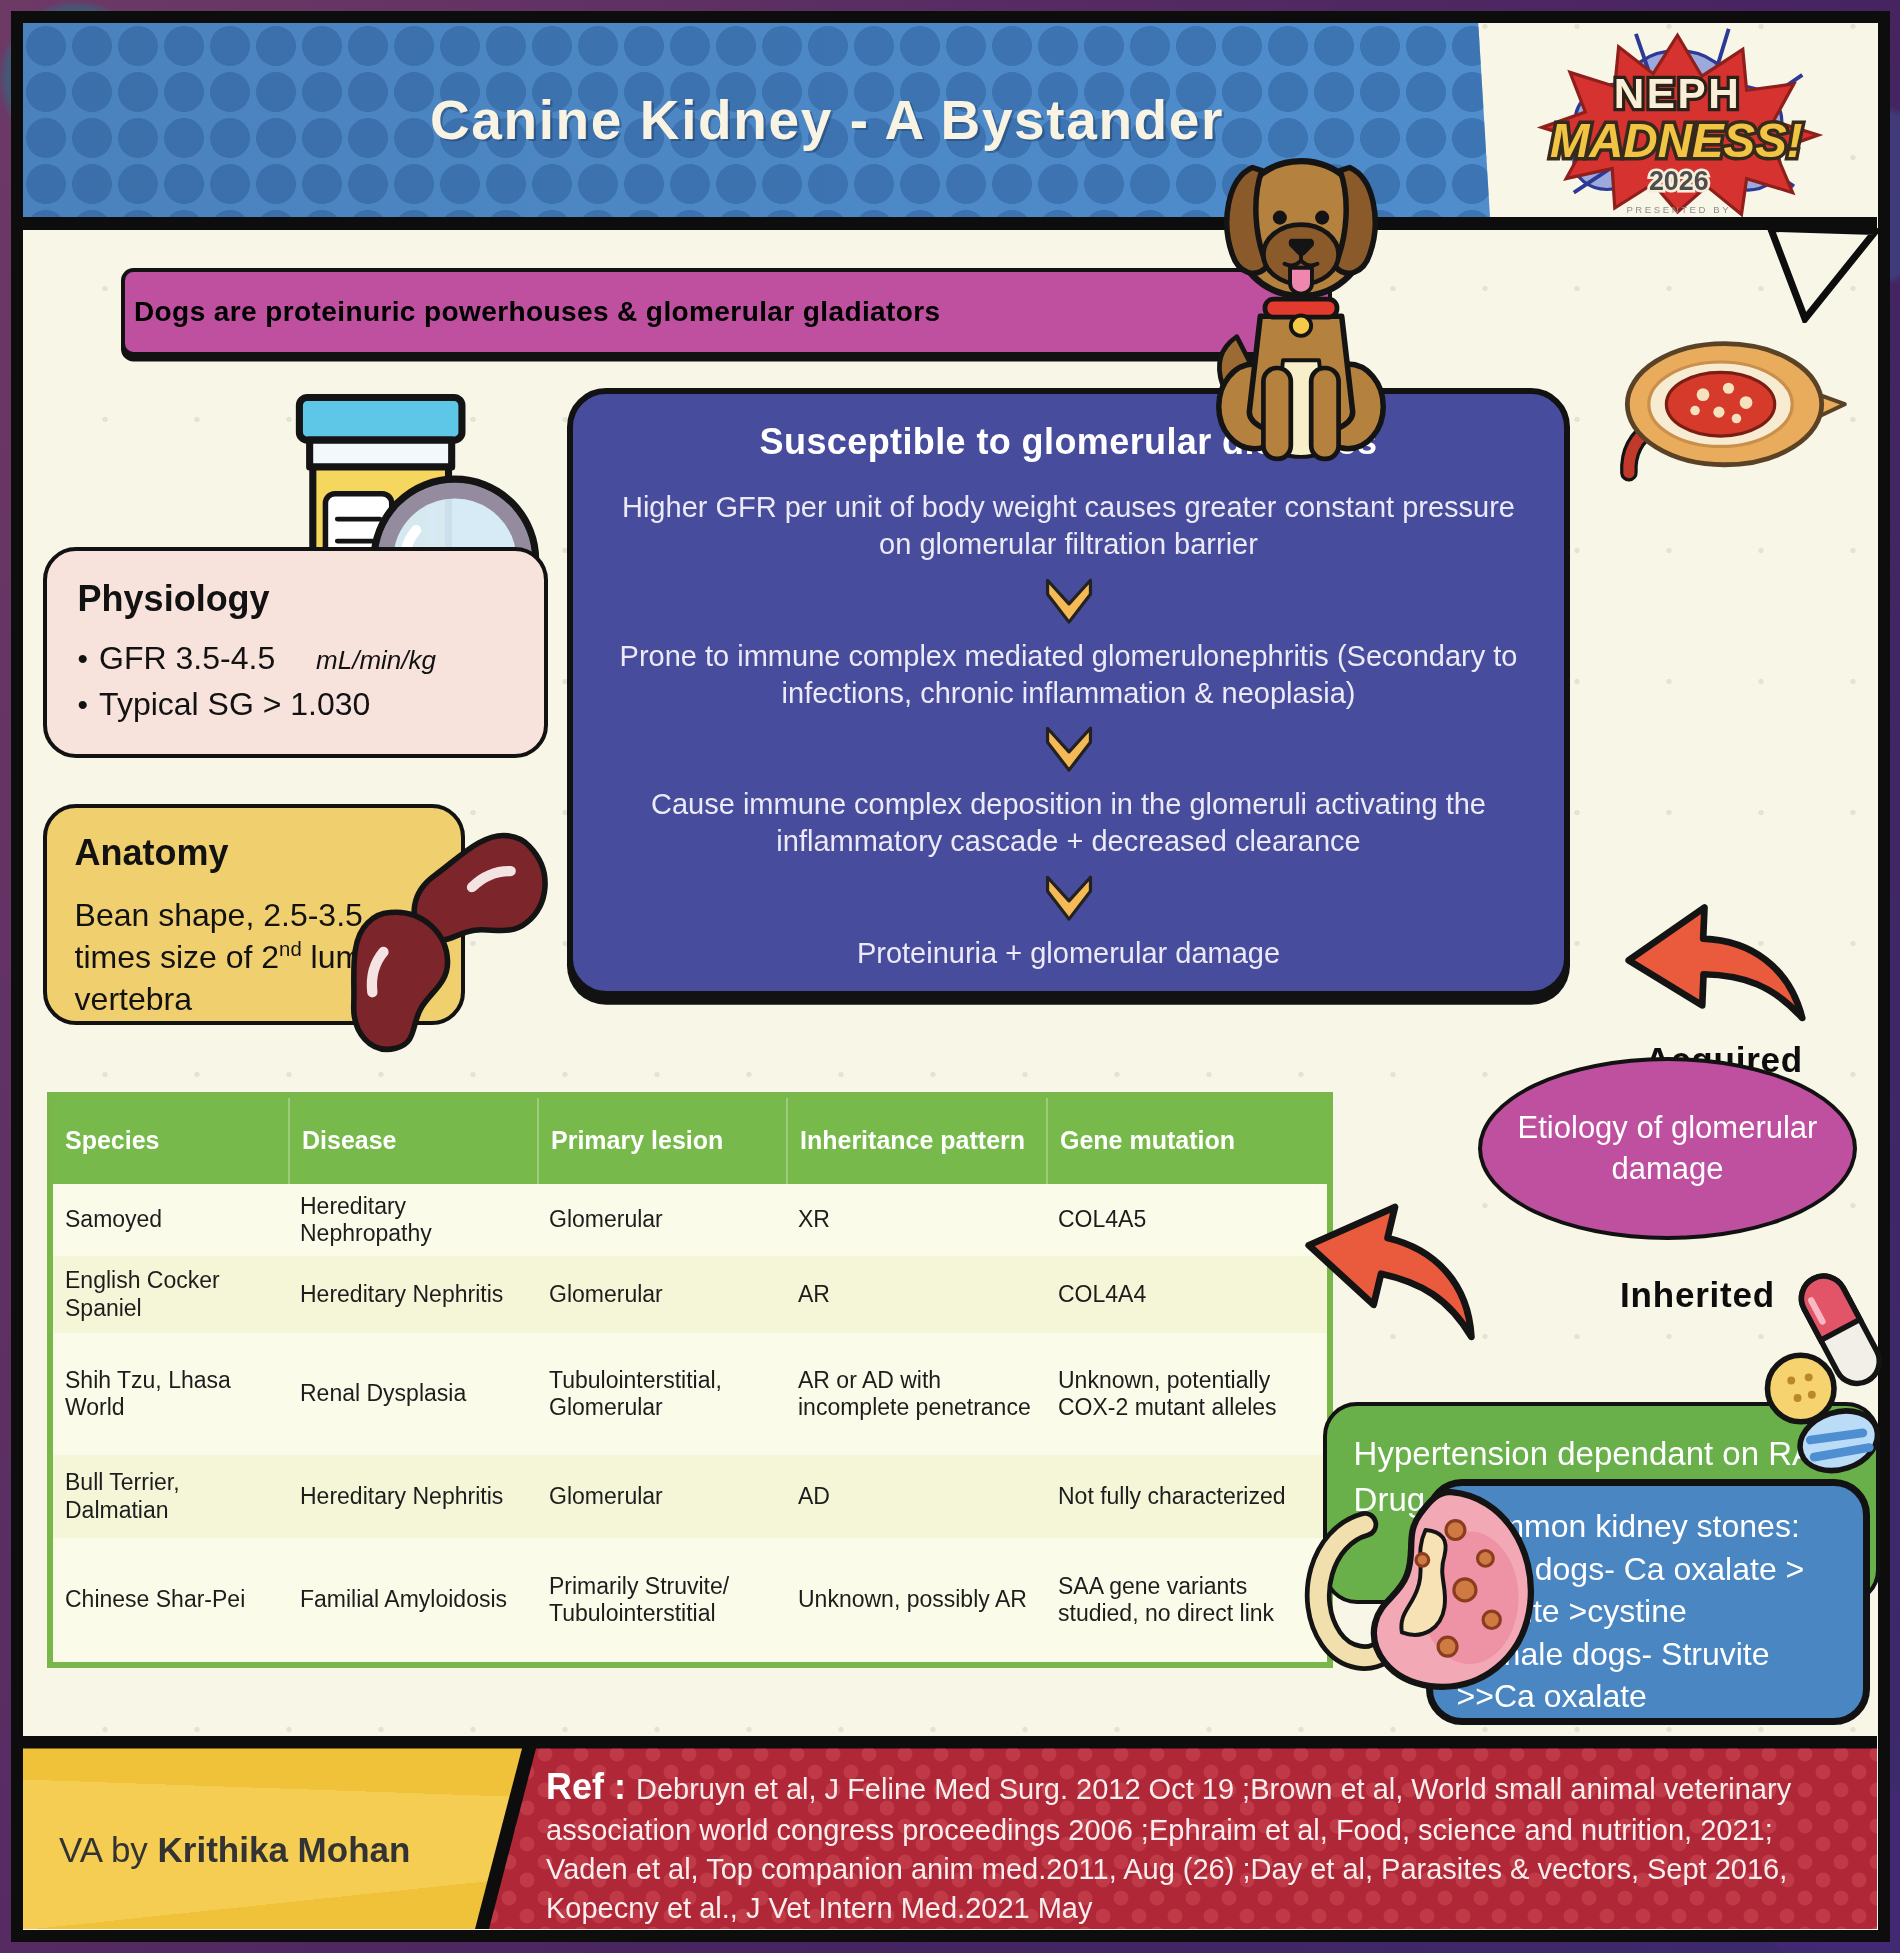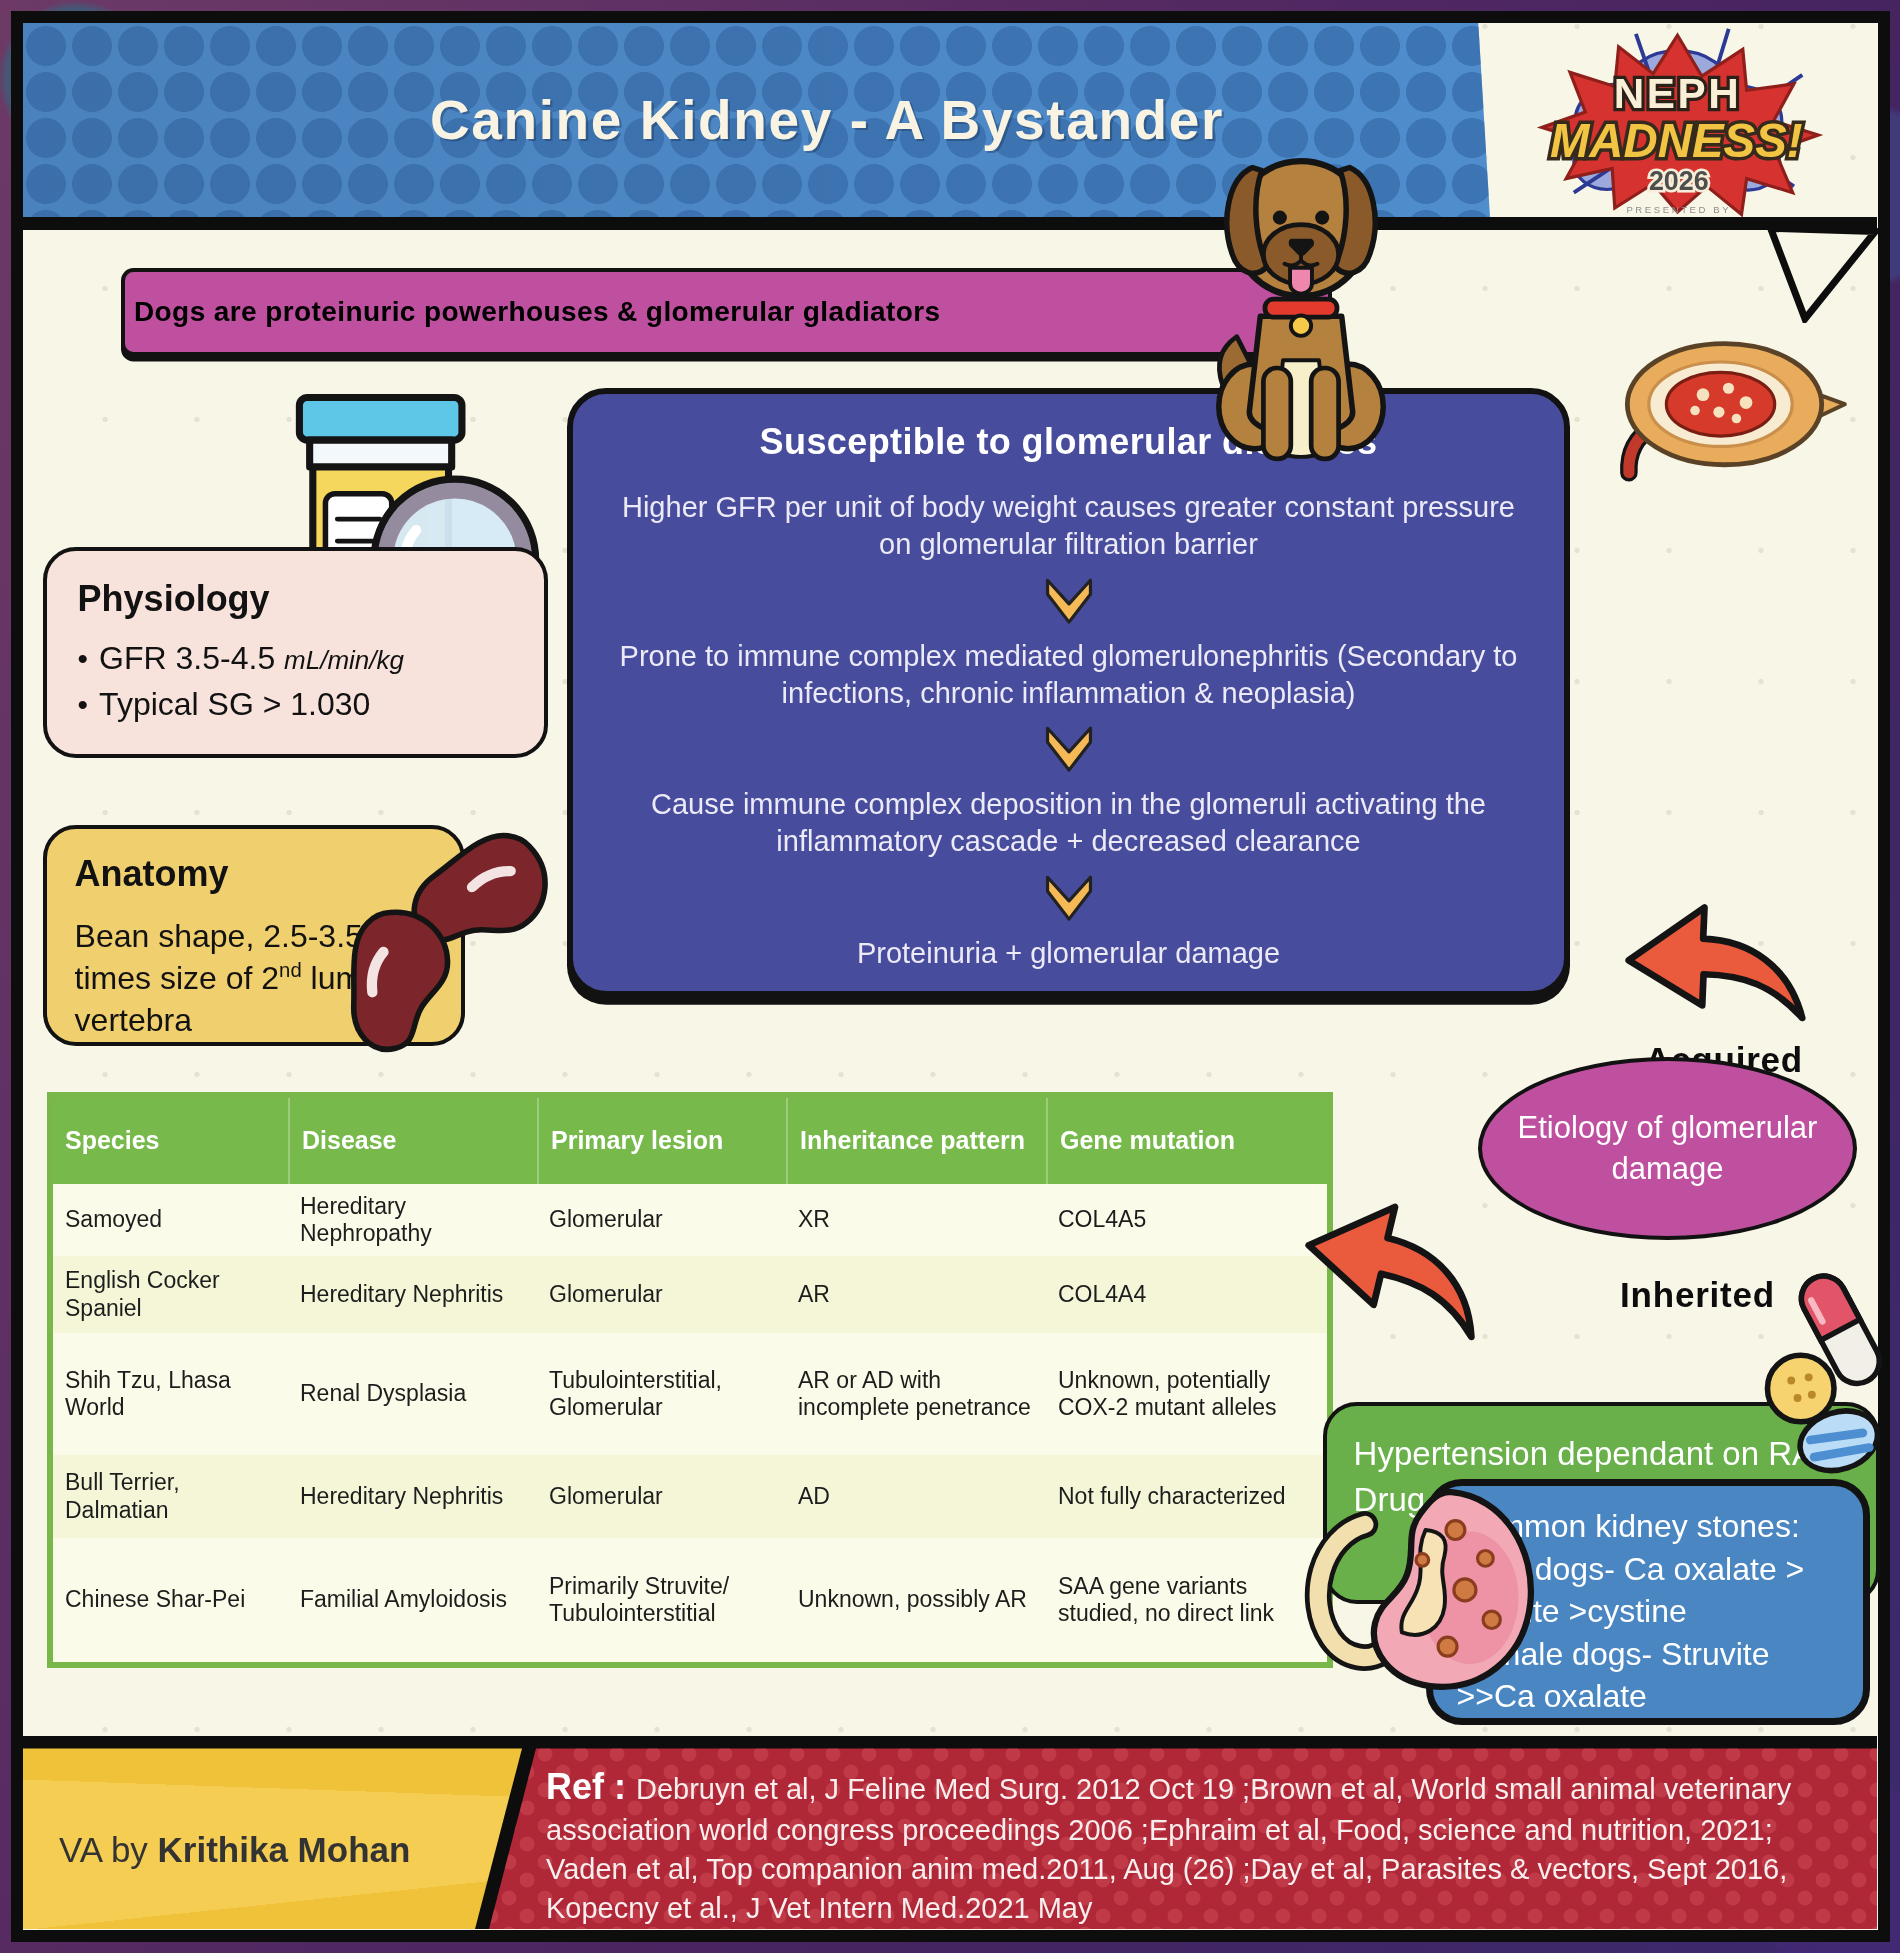--- a/index.html
+++ b/index.html
@@ -52,23 +52,23 @@
   
   .jar-icon { left:233px; top:338px; width:288px; height:391px; z-index:1; }
   .physiology-box {
     left:19.6px; top:524px; width:505px; height:211px;
     background:#f8e3dc; border:4.7px solid #121212; border-radius:33px;
     padding:26.6px 31px; z-index:2;
   }
   .box-heading { font-size:36px; font-weight:bold; color:#121212; margin-bottom:20.3px; }
   .bullet-line { font-size:32px; color:#121212; margin-bottom:9.4px; }
   .bullet-glyph { font-size:30px; margin-right:11px; }
-  .unit { font-style:italic; font-size:26px; }
+  .unit { font-style:italic; font-size:26px;margin-left:32px; }
   .anatomy-box {
-    left:19.6px; top:802px; width:422px; height:221px;
+    left:19.6px; top:781px; width:422px; height:221px;
     background:#f0cf6e; border:4.7px solid #121212; border-radius:33px;
     padding:23.5px 28px; z-index:2;
   }
   .anatomy-text { font-size:32px; color:#121212; line-height:1.32; }
   .anatomy-text sup { font-size:20.3px; }
   .beans-icon { left:327px; top:803px; width:202px; height:227px; z-index:3; }
 
   
   .flow-box {
     left:544px; top:365px; width:1003px; height:609px;

